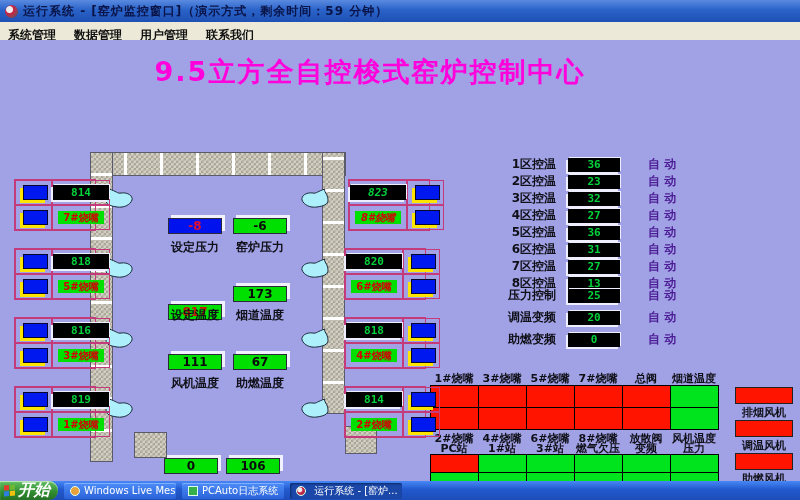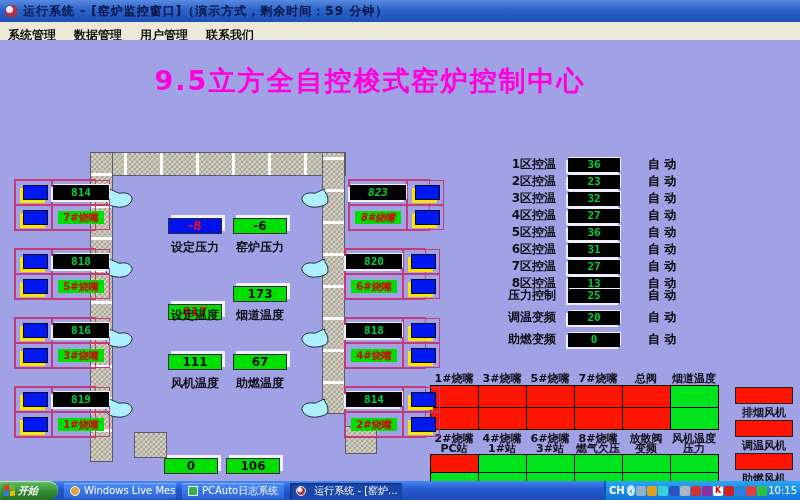--- a/index.html
+++ b/index.html
@@ -17,21 +17,21 @@
   .title-text { color:#0a1448; font-size:12px; font-weight:bold; letter-spacing:1px; white-space:nowrap; }
 
   
   .menubar { position:absolute; left:0; top:22px; width:800px; height:28px; background:#ece9d8;
     border-bottom:1px solid #aca899; display:flex; align-items:center; gap:18px; padding:0 8px; }
   .menu-item { font-size:12px; color:#111; font-weight:bold; cursor:default; }
 
   .client { position:absolute; left:0; top:40px; width:800px; height:441px; background:#a1a1e6; }
 
   .main-title { position:absolute; left:110px; top:14px; width:520px; text-align:center;
-    font-size:27px; font-weight:bold; color:#ff00dd; letter-spacing:2px;margin-top:9px; }
+    font-size:27px; font-weight:bold; color:#ff00dd; letter-spacing:2px; }
 
   
   .brick { background-color:#d3cfc3; border:1px solid #5a5a6a;
     background-image:
       linear-gradient(45deg,#a8a496 25%,transparent 25%,transparent 75%,#a8a496 75%),
       linear-gradient(45deg,#a8a496 25%,transparent 25%,transparent 75%,#a8a496 75%);
     background-size:5px 5px; background-position:0 0,2.5px 2.5px; }
   .brick.h { background-image:
       repeating-linear-gradient(90deg,transparent 0 33px,#fff 33px 36px),
       linear-gradient(45deg,#a8a496 25%,transparent 25%,transparent 75%,#a8a496 75%),
@@ -69,39 +69,39 @@
   .glabel { position:absolute; width:64px; text-align:center; font-size:12px; font-weight:bold; color:#101018; }
 
   
   .zpanel { position:absolute; left:494px; top:116px; width:210px; }
   .zrow { display:flex; align-items:center; height:17px; }
   .z-label { width:62px; text-align:right; font-size:12px; font-weight:bold; color:#101018; }
   .z-val { margin-left:12px; width:52px; height:14px; background:#000; color:#00d23c; font-size:11px;
     font-weight:bold; display:flex; align-items:center; justify-content:center;
     box-shadow:-2px 2px 0 #eef,1px -1px 0 #eef;
     font-family:"DejaVu Sans Mono","Liberation Mono",monospace; }
-  .z-mode { margin-left:28px; font-size:12px; font-weight:bold; color:#000000; white-space:pre; }
+  .z-mode { margin-left:28px; font-size:12px; font-weight:bold; color:#4c1d95; white-space:pre; }
   .zextra .zrow { margin-bottom:5px; }
 
   
   .glabels { position:absolute; display:grid; grid-template-columns:repeat(6,48px); }
   .glabels span { text-align:center; font-size:11px; font-weight:bold; color:#101018; }
   .cells { position:absolute; display:grid; grid-template-columns:repeat(6,47px); gap:1px;
     background:#000; border:1px solid #000; }
   .cell { height:21px; }
 
   .fanbox { position:absolute; width:58px; height:17px; border:1px solid #222; }
   .fanlabel { position:absolute; width:58px; text-align:center; font-size:11px; font-weight:bold; color:#101018; }
 
   
   .taskbar { position:absolute; left:0; top:481px; width:800px; height:19px;
     background:linear-gradient(#4687f5,#2259ce 45%,#1c4cb8); display:flex; align-items:center; }
   .start { height:19px; width:58px; background:linear-gradient(#62c062,#2f8b2f 60%,#257025);
     border-radius:0 9px 9px 0; display:flex; align-items:center; gap:3px; padding-left:4px;
-    color:#fff; font-size:10px; font-weight:bold; font-style:italic;
+    color:#fff; font-size:16px; font-weight:bold; font-style:italic;
     box-shadow:inset 0 1px 1px #bfe8bf; cursor:pointer; }
   .flag { width:11px; height:11px; display:grid; grid-template:1fr 1fr / 1fr 1fr; gap:1px;
     transform:skewY(-6deg); }
   .flag i:nth-child(1){background:#e23r;background:#e23b2e;} .flag i:nth-child(2){background:#6cb832;}
   .flag i:nth-child(3){background:#2f7fe2;} .flag i:nth-child(4){background:#f2c010;}
   .tasks { display:flex; gap:6px; margin-left:6px; }
   .task { height:16px; display:flex; align-items:center; gap:4px; padding:0 6px;
     background:linear-gradient(#4d8cf8,#2b63d9); border-radius:2px; box-shadow:inset 0 1px 0 #7fb0ff;
     color:#fff; font-size:10px; white-space:nowrap; overflow:hidden; cursor:pointer; }
   .task.active { background:#1a47a8; box-shadow:inset 1px 1px 2px #0c2a66; }
@@ -448,33 +448,14 @@
         </div>
         <div class="task" style="max-width: 112px;">
           <div class="ticon"></div>
           <div class="tlabel">PCAuto日志系统</div>
         </div>
         <div class="task active" style="max-width: 112px; gap: 8px;">
           <div class="ticon"></div>
           <div class="tlabel">运行系统 - [窑炉...</div>
         </div>
       </div>
-    <div class="tray">
-      <span class="tray-lang">CH</span>
-      <span class="chev">‹</span>
-      <span id="tray-icons" style="display:flex;gap:1px;align-items:center;">
-          <div class="ticn" style="background: rgb(143, 178, 207);"></div>
-          <div class="ticn" style="background: rgb(224, 160, 32);"></div>
-          <div class="ticn" style="background: rgb(53, 208, 224);"></div>
-          <div class="ticn" style="background: rgb(42, 82, 192);"></div>
-          <div class="ticn" style="background: rgb(176, 182, 192);"></div>
-          <div class="ticn" style="background: rgb(208, 48, 48);"></div>
-          <div class="ticn" style="background: rgb(140, 46, 160);"></div>
-          <div class="ticn" style="background: rgb(255, 255, 255); color: rgb(208, 0, 0);">K</div>
-          <div class="ticn" style="background: rgb(208, 32, 32);"></div>
-          <div class="ticn" style="background: rgb(40, 128, 224);"></div>
-          <div class="ticn" style="background: rgb(224, 64, 64);"></div>
-          <div class="ticn" style="background: rgb(48, 192, 64);"></div>
-        </span>
-      <span class="clock">10:15</span>
-    </div>
   </div>
 </div>
 
 </body></html>

